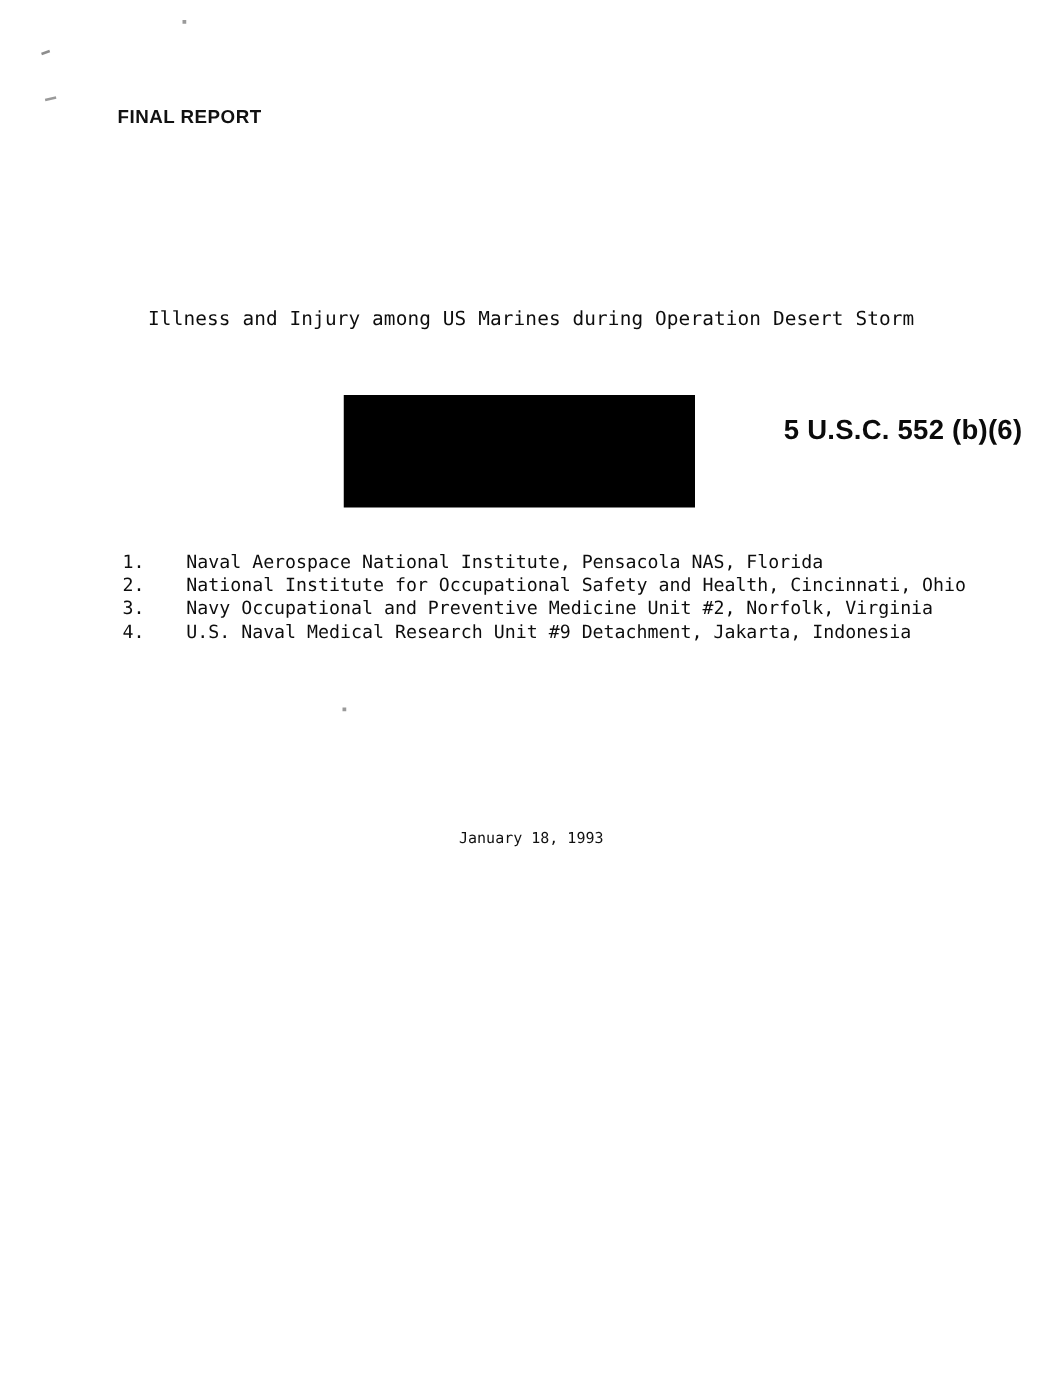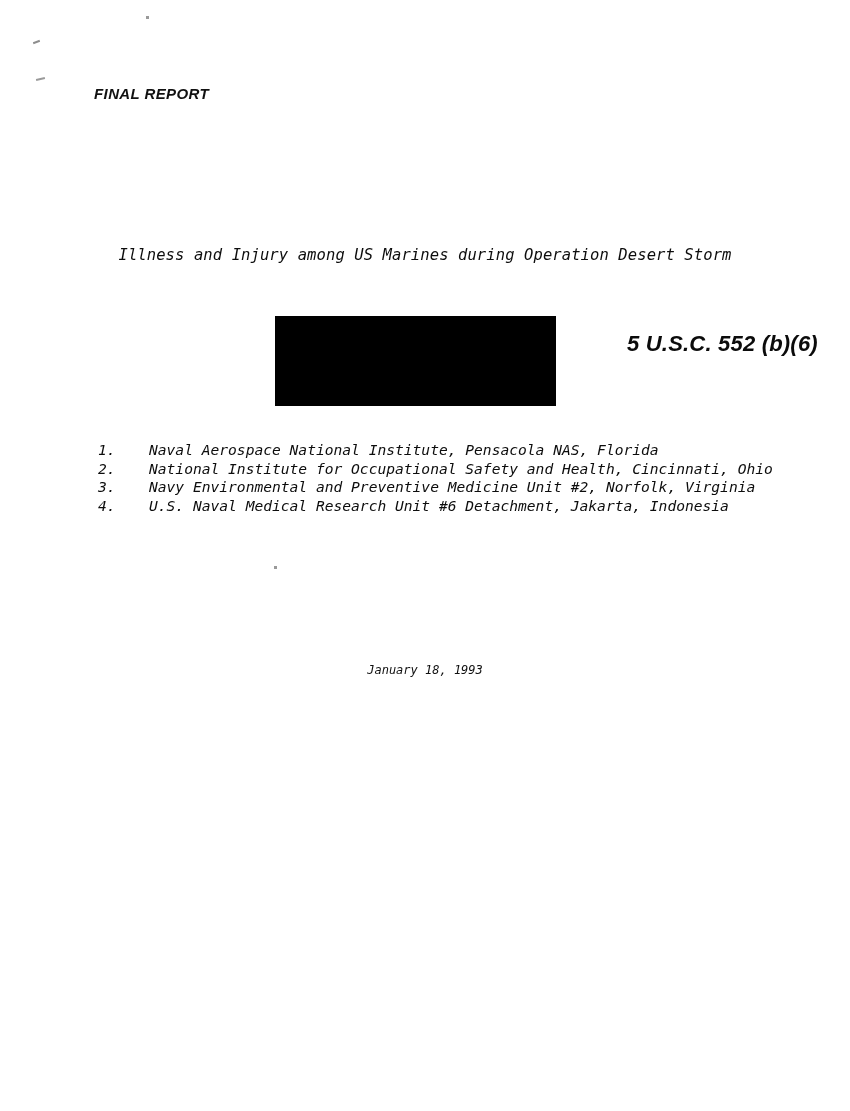--- a/index.html
+++ b/index.html
@@ -10,21 +10,20 @@
   body {
     font-family: "DejaVu Sans Mono", monospace;
     color: #000000;
   }
   .page {
     position: relative;
     width: 850px;
     height: 789px;
     background: #ffffff;
     overflow: hidden;
-    font-style: italic;
   }
 
   
   .speck {
     position: absolute;
     background: #9a9a9a;
   }
   .speck.s1 { left: 146px; top: 16px; width: 3px; height: 3px; }
   .speck.s2 { left: 33px;  top: 41px;  width: 7px; height: 2px; transform: rotate(-20deg); background:#8d8d8d;}
   .speck.s3 { left: 36px;  top: 78px;  width: 9px; height: 2px; transform: rotate(-12deg); background:#9a9a9a;}
@@ -144,25 +143,25 @@
     <div class="aff-row">
       <span class="aff-num">1.</span>
       <span class="aff-text">Naval Aerospace National Institute, Pensacola NAS, Florida</span>
     </div>
     <div class="aff-row">
       <span class="aff-num">2.</span>
       <span class="aff-text">National Institute for Occupational Safety and Health, Cincinnati, Ohio</span>
     </div>
     <div class="aff-row">
       <span class="aff-num">3.</span>
-      <span class="aff-text">Navy Environmental and Preventive Medicine Unit #2, Norfolk, Virginia</span>
+      <span class="aff-text">Navy Occupational and Preventive Medicine Unit #2, Norfolk, Virginia</span>
     </div>
     <div class="aff-row">
       <span class="aff-num">4.</span>
-      <span class="aff-text">U.S. Naval Medical Research Unit #6 Detachment, Jakarta, Indonesia</span>
+      <span class="aff-text">U.S. Naval Medical Research Unit #9 Detachment, Jakarta, Indonesia</span>
     </div>
   </div>
 
   <div class="doc-date">January 18, 1993</div>
 
   <div class="dashline d1"></div>
   <div class="dashline d2"></div>
   <div class="dashline d3"></div>
   <div class="dashline d4"></div>
   <div class="dashline d5"></div>

